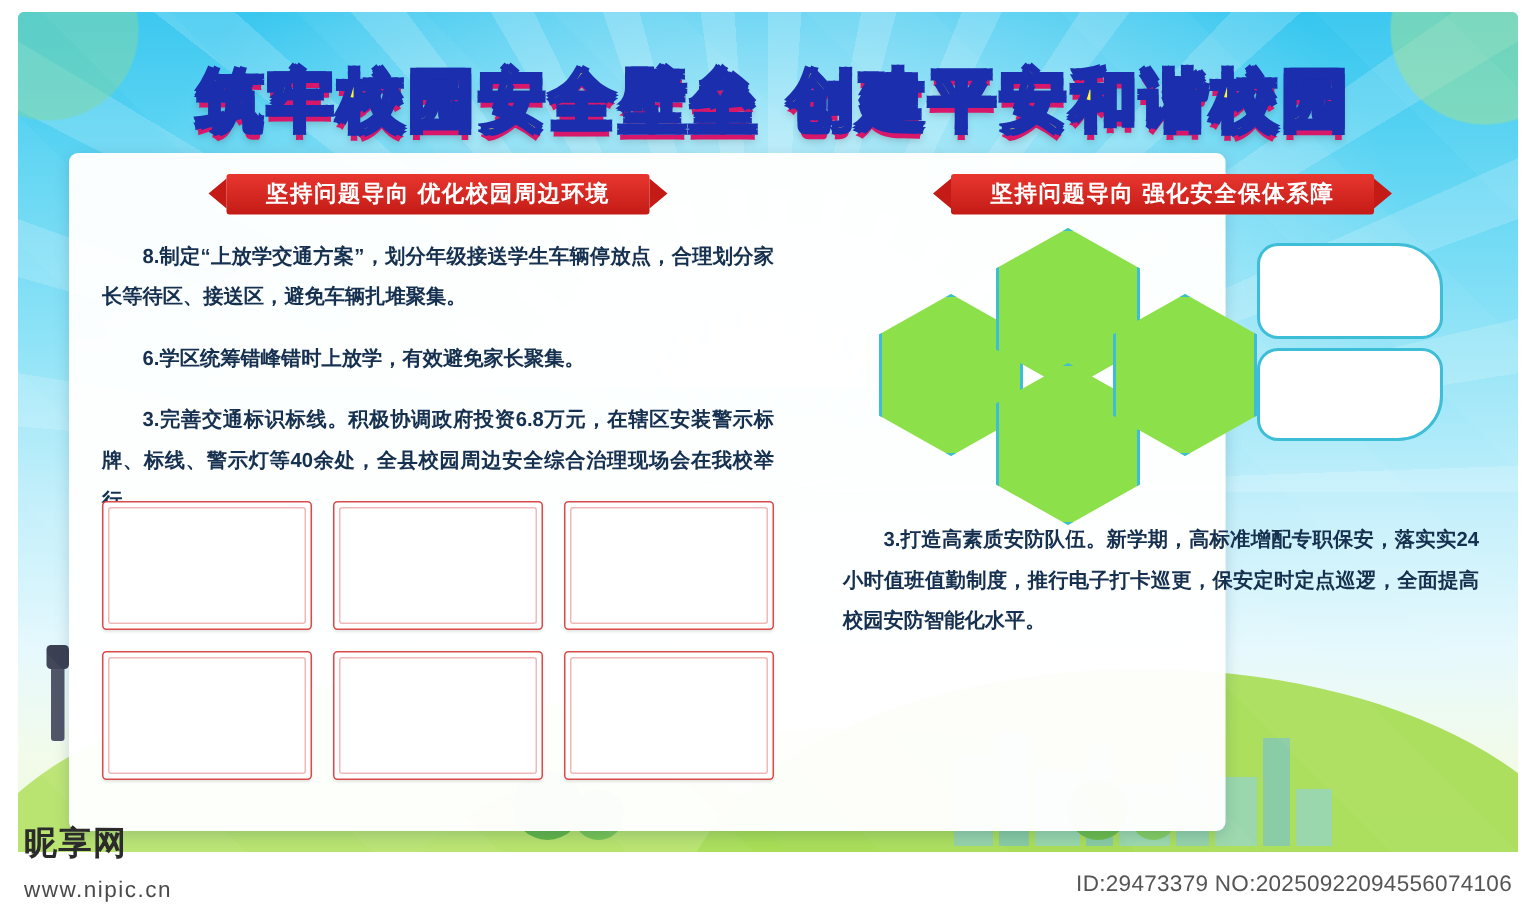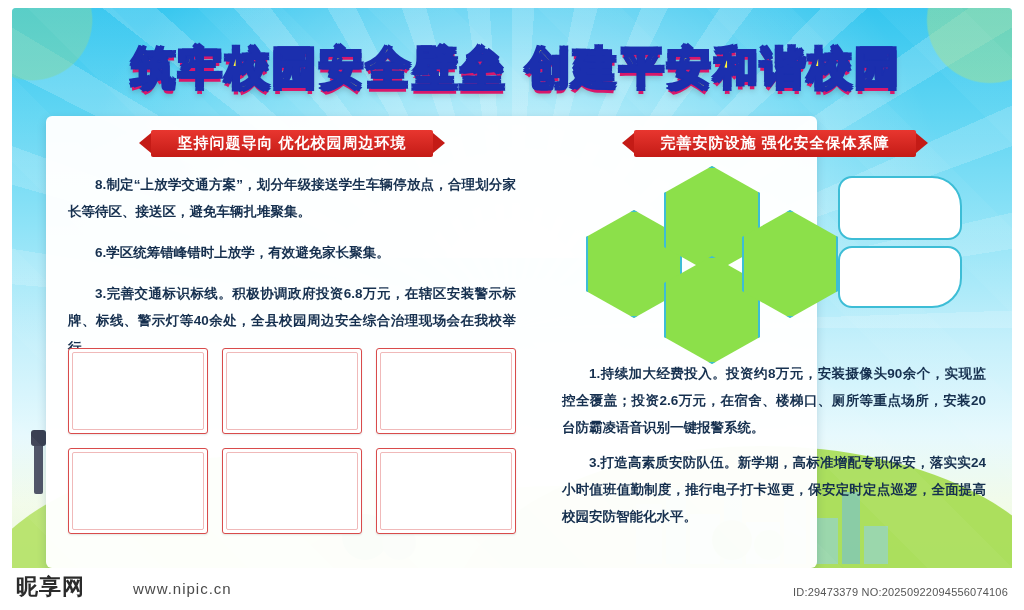--- a/index.html
+++ b/index.html
@@ -48,21 +48,21 @@
     color:#fff33c;
     -webkit-text-stroke:2px #1b2fae;
     text-shadow:
       2px 2px 0 #1b2fae, -2px 2px 0 #1b2fae, 2px -2px 0 #1b2fae, -2px -2px 0 #1b2fae,
       0 5px 0 #d9176a, 0 6px 6px rgba(0,0,0,.25);
     white-space:nowrap;
   }
 
   
   .board{
-    position:absolute;left:34px;top:108px;width:771px;height:452px;
+    position:absolute;left:34px;top:94px;width:771px;height:452px;
     background:rgba(255,255,255,.97);
     border-radius:6px;
     box-shadow:0 3px 10px rgba(0,60,90,.18);
   }
   .col{position:absolute;top:0;height:452px;}
   .col.left{left:0;width:492px;}
   .col.right{left:500px;width:458px;}
 
   
   .banner{
@@ -126,24 +126,24 @@
   .hex.h3{left:78px; top:92px;}
   .hex.h4{left:156px;top:46px;}
   .rrect{
     position:absolute;background:#fff;border:2px solid #3dbdd6;border-radius:14px;
   }
   .rrect.r1{left:252px;top:12px;width:120px;height:60px;border-top-right-radius:30px;}
   .rrect.r2{left:252px;top:82px;width:120px;height:58px;border-bottom-right-radius:30px;}
 
   
   .footer{position:absolute;left:0;bottom:0;width:1024px;height:42px;background:#ffffff;}
-  .watermark{position:absolute;left:16px;bottom:8px;display:flex;align-items:baseline;gap:8px;}
+  .watermark{position:absolute;left:16px;bottom:8px;display:flex;align-items:baseline;gap:8px;flex-direction:column;}
   .wm-logo{font-size:22px;font-weight:bold;color:#2b2b2b;letter-spacing:1px;font-family:"DejaVu Sans","Liberation Sans",sans-serif;}
-  .wm-url{font-size:15px;color:#4a4a4a;letter-spacing:1px;font-family:"Liberation Sans",sans-serif;margin-left:40px;}
-  .idcode{position:absolute;right:16px;bottom:12px;font-size:11px;color:#555;letter-spacing:.2px;font-family:"Liberation Sans",sans-serif;}
+  .wm-url{font-size:15px;color:#4a4a4a;letter-spacing:1px;font-family:"Liberation Sans",sans-serif;}
+  .idcode{position:absolute;right:16px;bottom:12px;font-size:15px;color:#555;letter-spacing:.2px;font-family:"Liberation Sans",sans-serif;}
 
   
   .poster-wm{
     position:absolute;left:0;top:0;width:1000px;height:578px;pointer-events:none;
     background-image:repeating-linear-gradient(45deg, rgba(255,255,255,0.0) 0 60px, rgba(255,255,255,0.04) 60px 120px);
   }
 </style>
 </head>
 <body>
 
@@ -200,34 +200,33 @@
           <div class="photo"></div>
           <div class="photo"></div>
           <div class="photo"></div>
         </div>
       </div>
 
       <div class="col right">
         <div class="banner">
           <span class="tailL"></span>
           <span class="tailR"></span>
-          <span class="bar">完善安防设施 强化安全保体系障</span>
+          <span class="bar">坚持问题导向 强化安全保体系障</span>
         </div>
 
         <div class="hexwrap">
           <div class="hex h1"></div>
           <div class="hex h2"></div>
           <div class="hex h3"></div>
           <div class="hex h4"></div>
           <div class="rrect r1"></div>
           <div class="rrect r2"></div>
         </div>
 
         <div style="position:absolute;top:236px;left:0;right:0;">
-          <p class="para">1.持续加大经费投入。投资约8万元，安装摄像头90余个，实现监控全覆盖；投资2.6万元，在宿舍、楼梯口、厕所等重点场所，安装20台防霸凌语音识别一键报警系统。</p>
           <p class="para">3.打造高素质安防队伍。新学期，高标准增配专职保安，落实实24小时值班值勤制度，推行电子打卡巡更，保安定时定点巡逻，全面提高校园安防智能化水平。</p>
         </div>
       </div>
 
     </div>
   </div>
 
   <div class="footer">
     <div class="watermark">
       <span class="wm-logo">昵享网</span>

